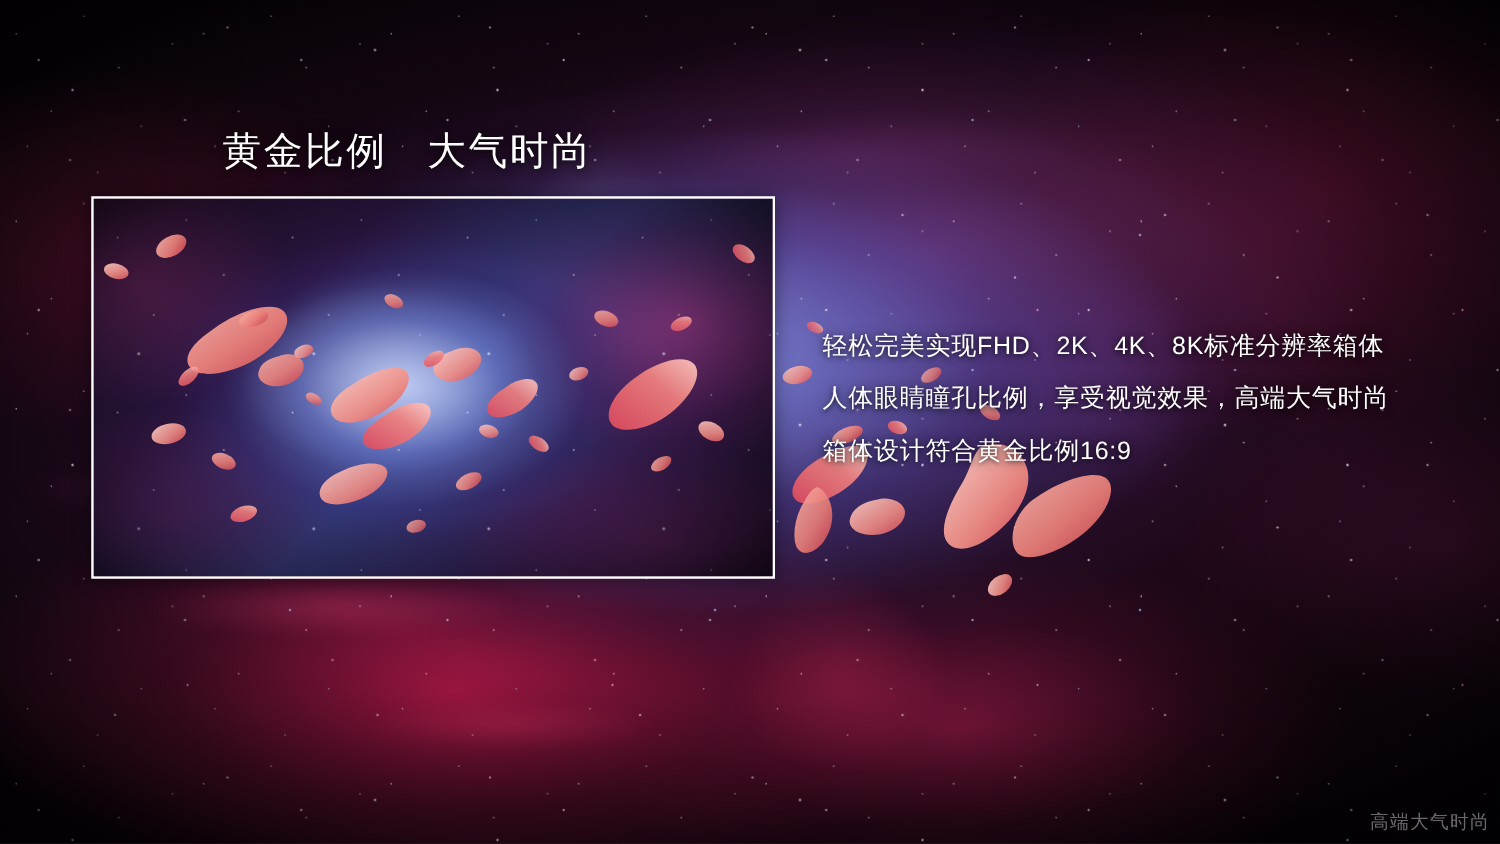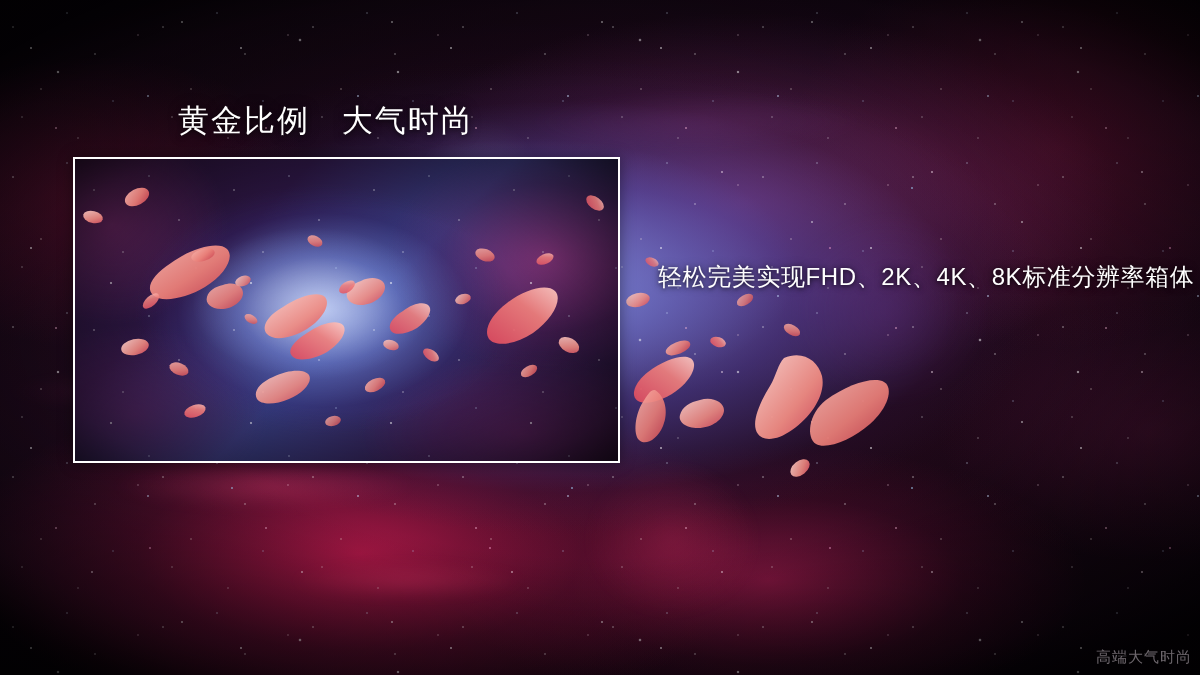--- a/index.html
+++ b/index.html
@@ -146,21 +146,21 @@
     letter-spacing: 2px;
     white-space: pre;
     text-shadow: 0 1px 5px rgba(0,0,0,0.65), 0 0 14px rgba(0,0,0,0.4);
   }
   #body-copy {
     position: absolute;
     left: 658px;
     top: 256px;
     width: 530px;
     color: #ffffff;
-    font-size: 24px;
+    font-size: 20px;
     line-height: 42px;
     letter-spacing: 0.6px;
     text-shadow: 0 1px 4px rgba(0,0,0,0.7), 0 0 10px rgba(0,0,0,0.45);
   }
   #body-copy .line { white-space: nowrap; }
 
   #watermark {
     position: absolute;
     right: 8px;
     bottom: 8px;
@@ -257,17 +257,19 @@
         <ellipse cx="520" cy="44" rx="10" ry="6" transform="rotate(36 520 44)" fill="url(#pg3)" opacity="0.84"></ellipse>
         <ellipse cx="258" cy="262" rx="8" ry="5" transform="rotate(-14 258 262)" fill="url(#pg1)" opacity="0.8"></ellipse>
       </svg>
     </div>
   </div>
 
   <div id="title">黄金比例   大气时尚</div>
 
   <div id="body-copy">
     <div class="line">轻松完美实现FHD、2K、4K、8K标准分辨率箱体</div>
+    <div class="line">人体眼睛瞳孔比例，享受视觉效果，高端大气时尚</div>
+    <div class="line">箱体设计符合黄金比例16:9</div>
   </div>
 
   <div id="watermark">高端大气时尚</div>
 
 </div>
 
 </body></html>

